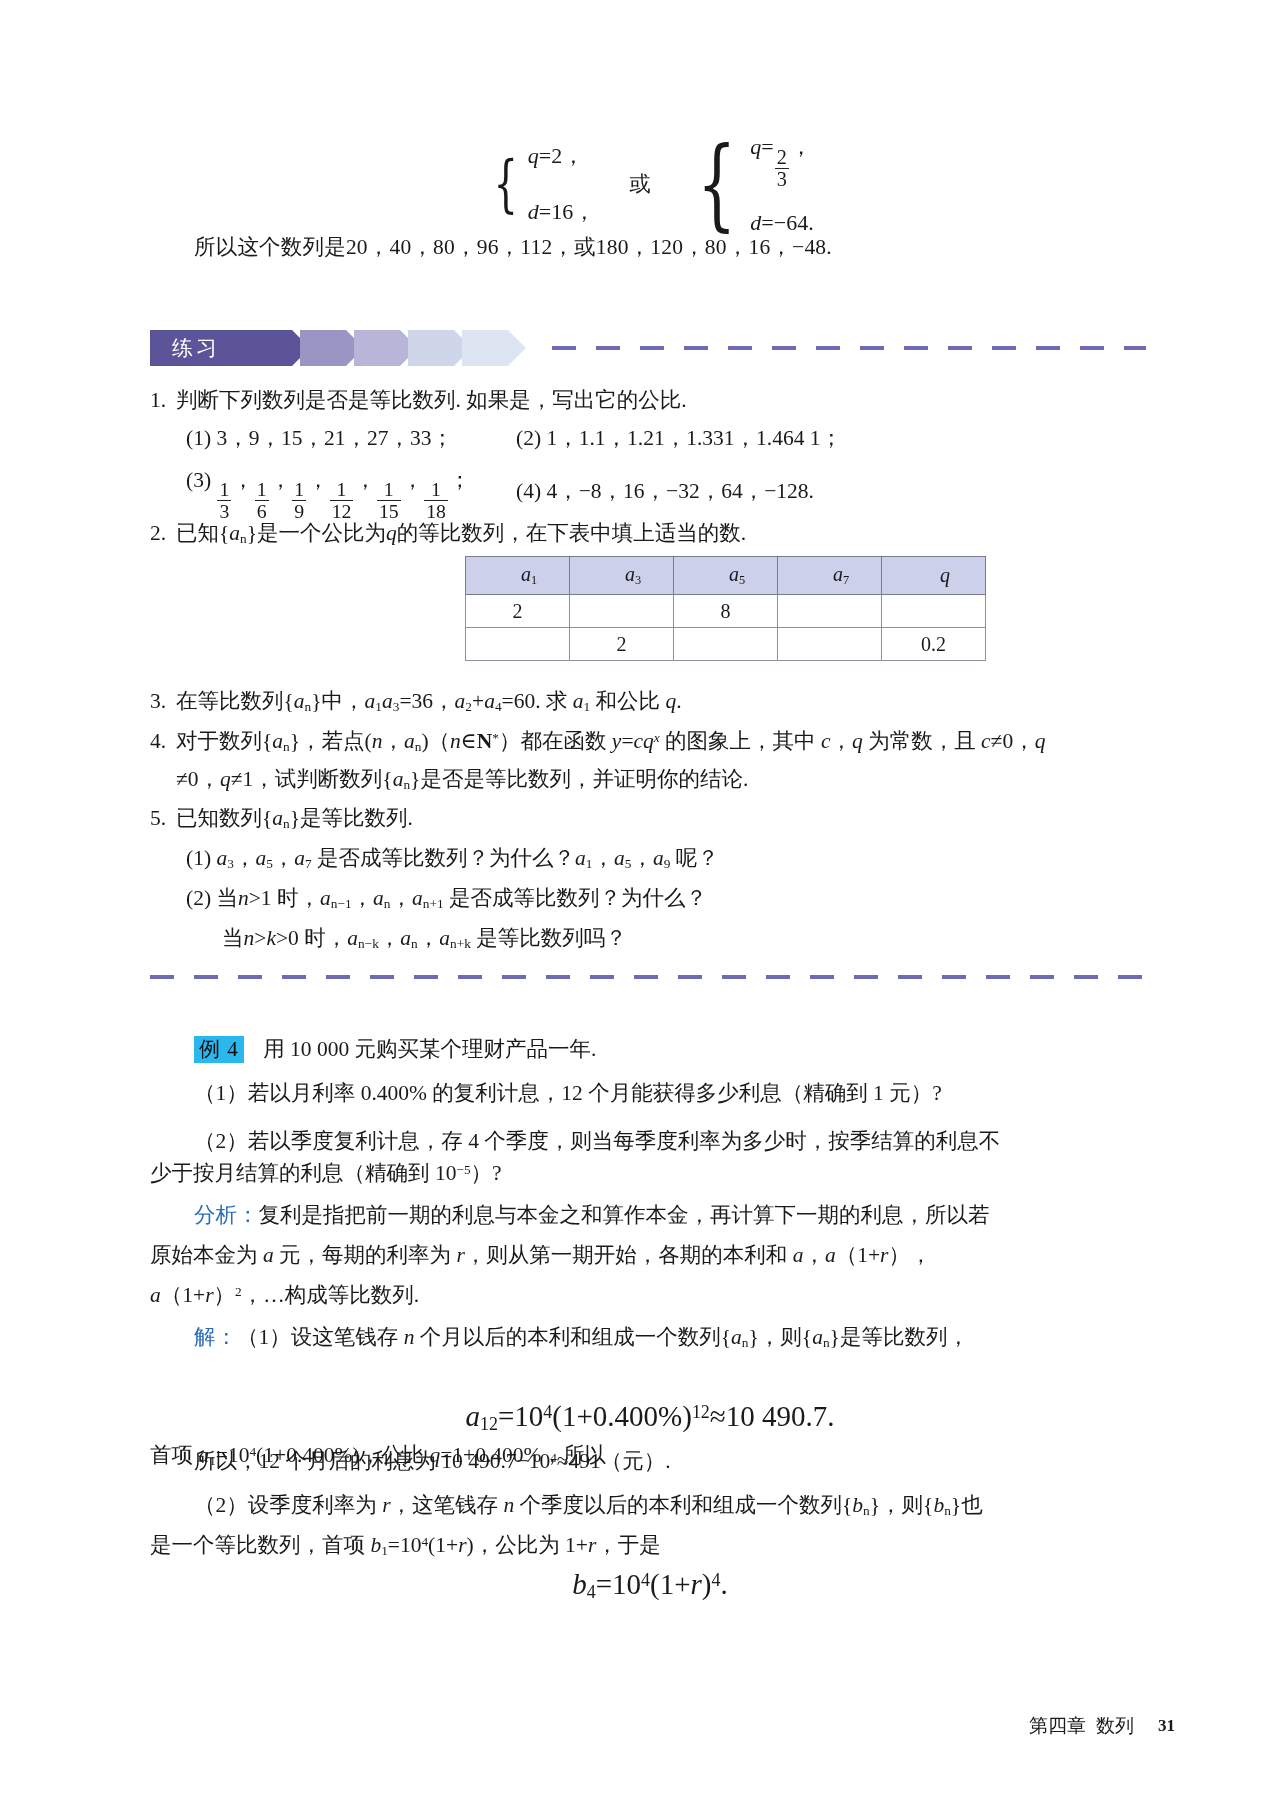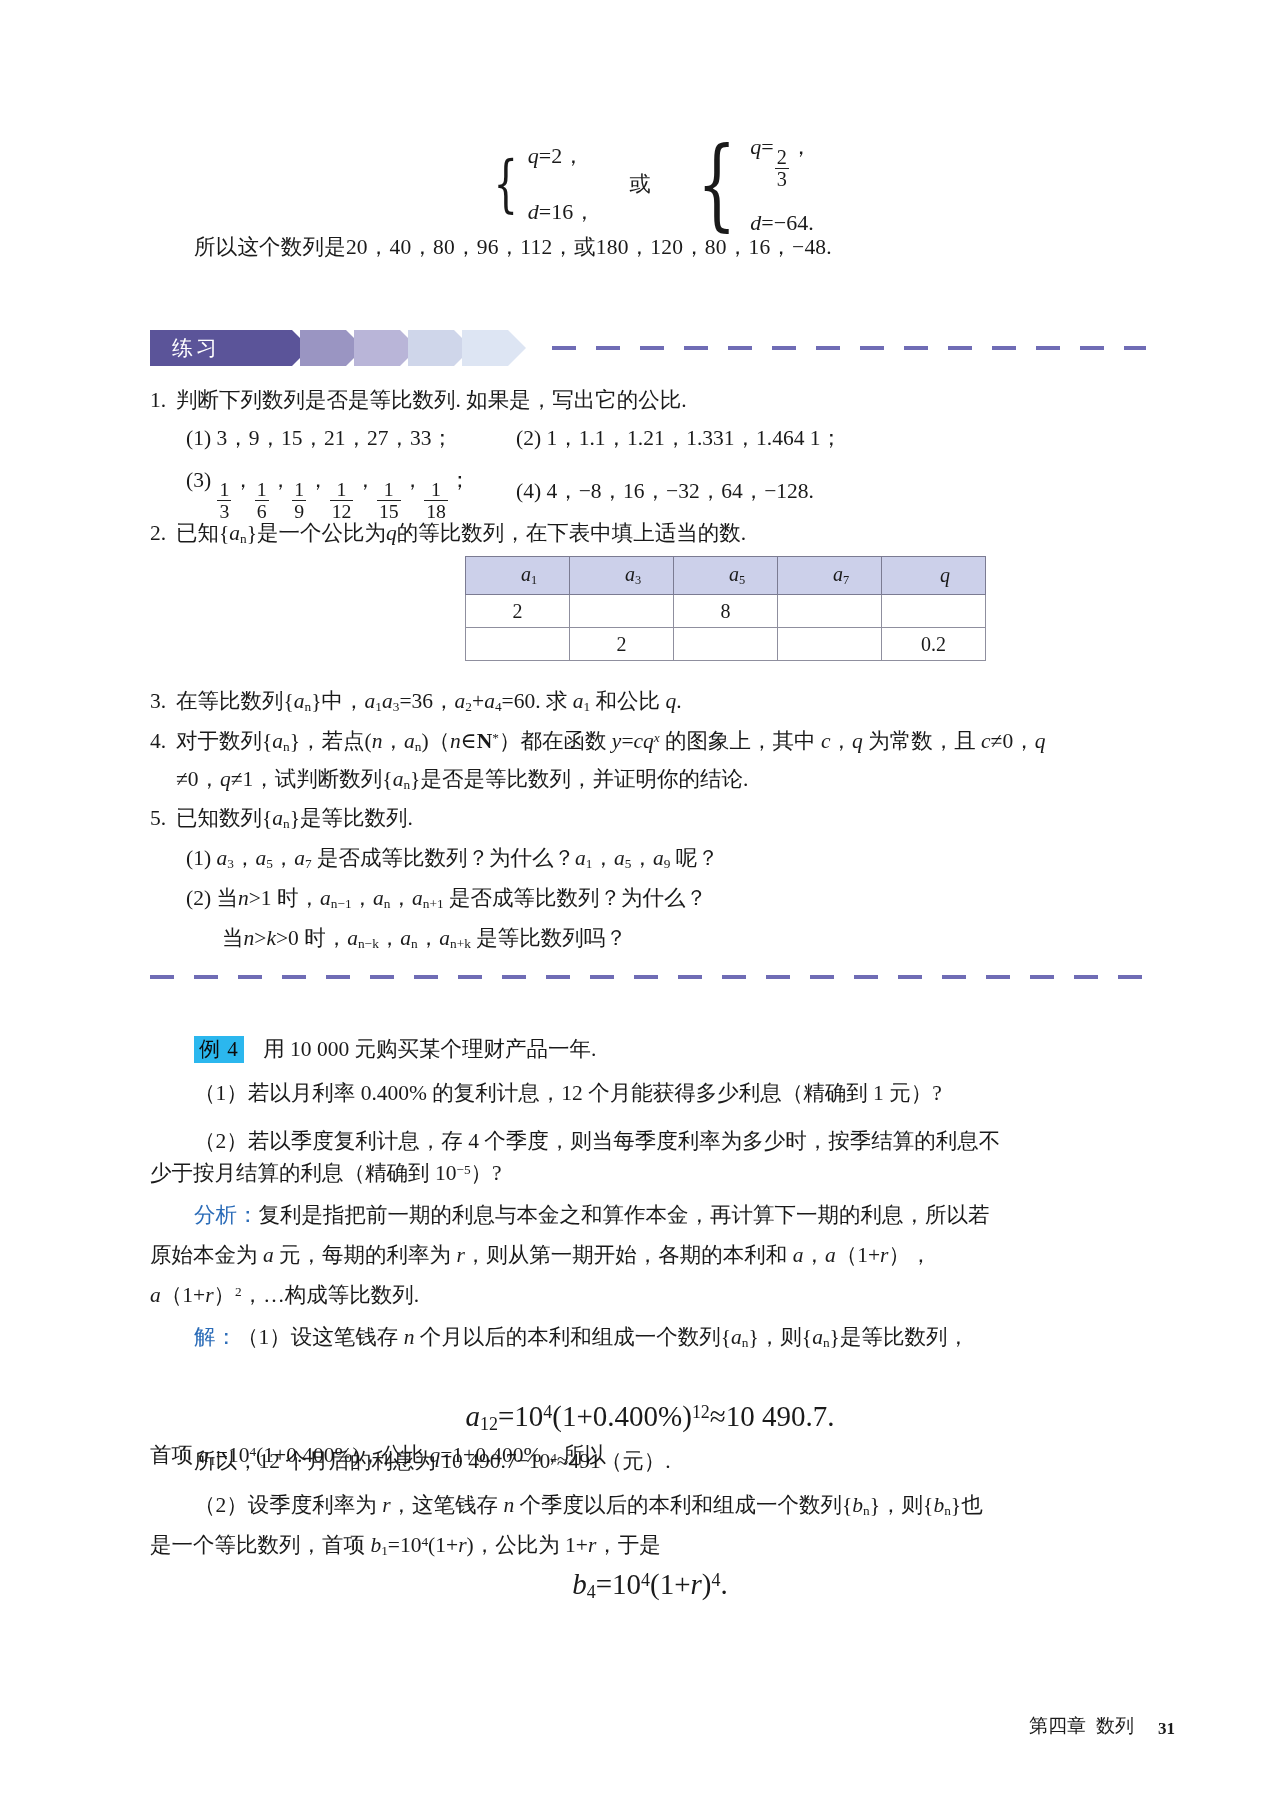--- a/index.html
+++ b/index.html
@@ -213,21 +213,21 @@
   .label-blue { color: #2b6cb8; }
   .label-fen { color: #2b6cb8; }
 
   
   .footer {
     position: absolute;
     right: 112px;
     bottom: 60px;
     font-size: 19px;
     display: flex;
-    align-items: flex-end;
+    align-items: center;
     gap: 10px;
     color: #1a1a1a;
   }
   .footer .pg { font-size: 17px; font-weight: bold; margin-left: 14px; }
 </style>
 </head>
 <body>
 
 <div class="page">
  <div class="content">

